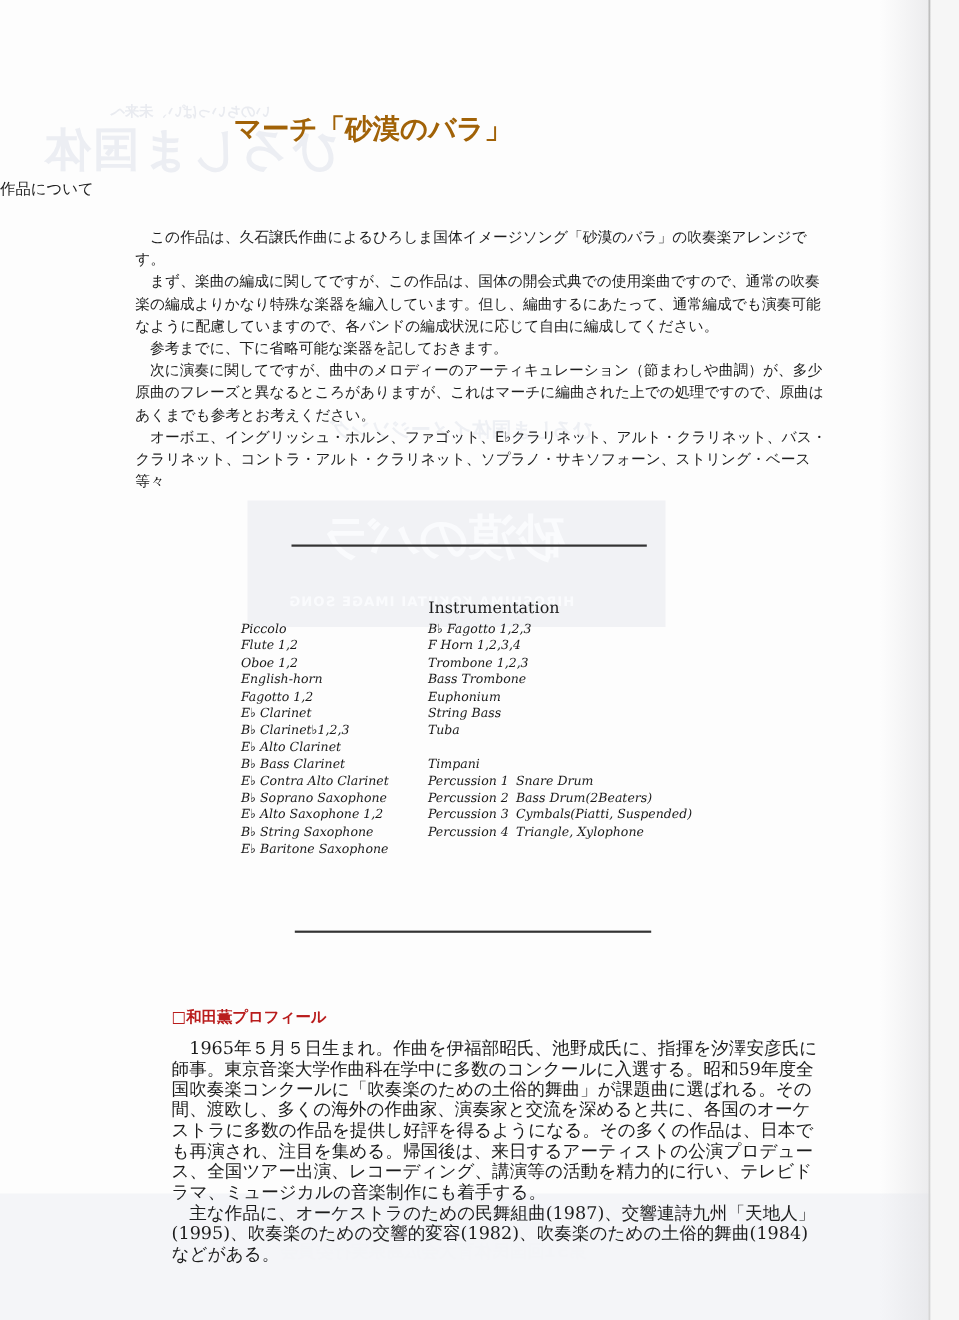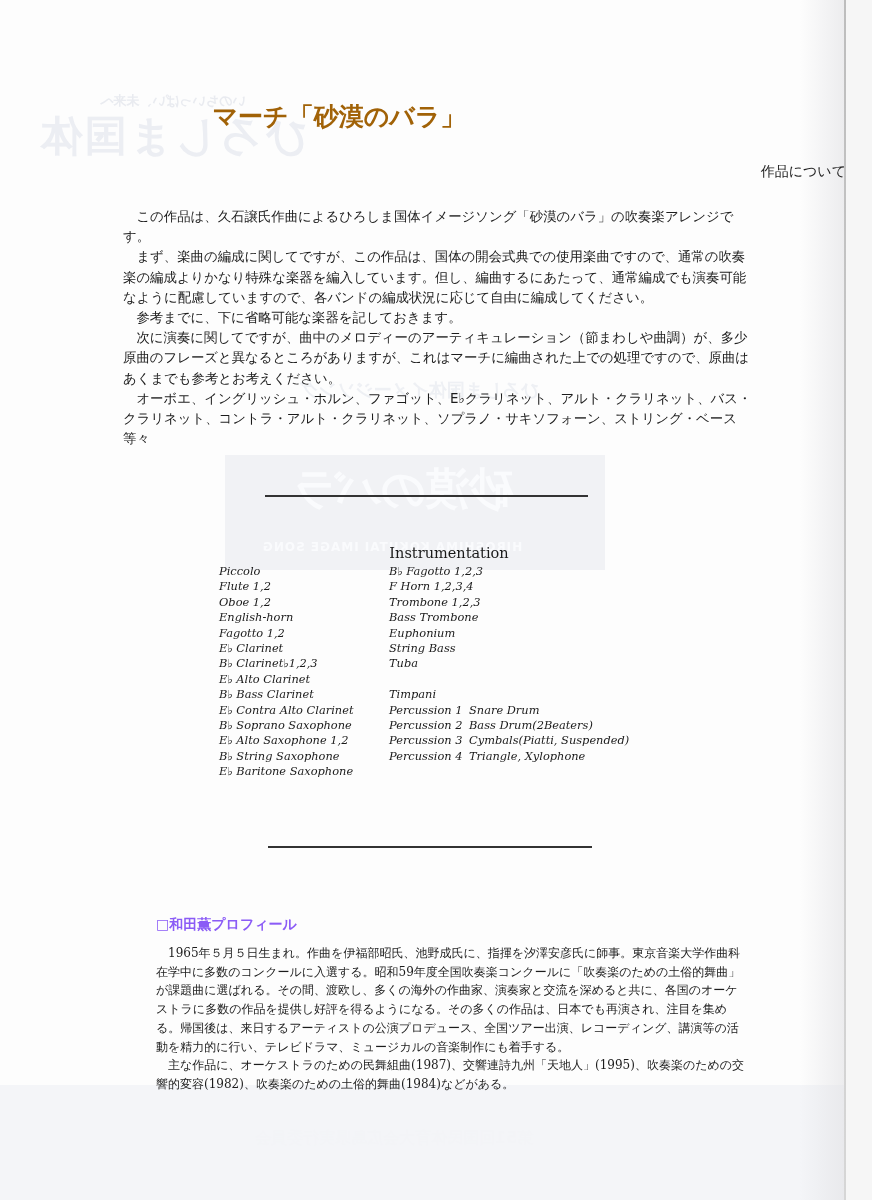--- a/index.html
+++ b/index.html
@@ -31,21 +31,21 @@
   .ghost-box-sub { left: 262px; top: 540px; font-size: 12px; color: #fafbfd; letter-spacing: 1px; }
   .ghost-mid { left: 300px; top: 378px; font-size: 18px; color: #eef0f4; }
   .ghost-bottom { left: 255px; top: 1128px; font-size: 16px; color: #f3f4f7; }
   .ghost-band { position: absolute; left: 0; top: 1085px; width: 846px; height: 115px; background: #f4f5f8; }
 
   .title {
     position: absolute; left: 0; width: 678px; top: 100px; text-align: center;
     font-size: 25px; font-weight: bold; color: #a16207;
   }
   .subtitle {
-    position: absolute; left: 0; width: 846px; top: 163px; text-align: right;
+    position: absolute; left: 0; width: 846px; top: 163px; text-align: left;
     font-size: 14px; color: #222;
   }
 
   .intro {
     position: absolute; left: 123px; top: 207px; width: 632px;
     font-size: 13.4px; line-height: 20.2px; color: #1c1c1c;
   }
   .intro p { margin: 0; text-indent: 1em; }
 
   .rule { position: absolute; height: 2px; background: #333; }
@@ -61,22 +61,22 @@
   .col { font-size: 11.4px; line-height: 15.4px; }
   .col-left { width: 170px; }
   .col-right { width: 290px; }
   .item { white-space: nowrap; height: 15.4px; font-style: italic; }
   .perc-label { display: inline-block; width: 80px; }
 
   .profile {
     position: absolute; left: 156px; top: 916px; width: 590px;
     font-family: "DejaVu Serif", serif; color: #1c1c1c;
   }
-  .profile-heading { font-family: "DejaVu Sans", sans-serif; font-weight: bold; font-size: 14px; margin-bottom: 10px; color: #8b5cf6; }
-  .profile-body { font-size: 12px; line-height: 18.7px; }
+  .profile-heading { font-family: "DejaVu Sans", sans-serif; font-weight: bold; font-size: 14px; margin-bottom: 10px; color: #b91c1c; }
+  .profile-body { font-size: 16px; line-height: 18.7px; }
   .profile-body p { margin: 0; text-indent: 1em; }
 </style>
 </head>
 <body>
 
 <div class="ghost-band"></div>
 <div class="ghost ghost-logo-sub">いのちいっぱい、未来へ</div>
 <div class="ghost ghost-logo">ひろしま国体</div>
 <div class="ghost ghost-mid">ひろしま国体イメージソング</div>
 <div class="ghost-box"></div>

